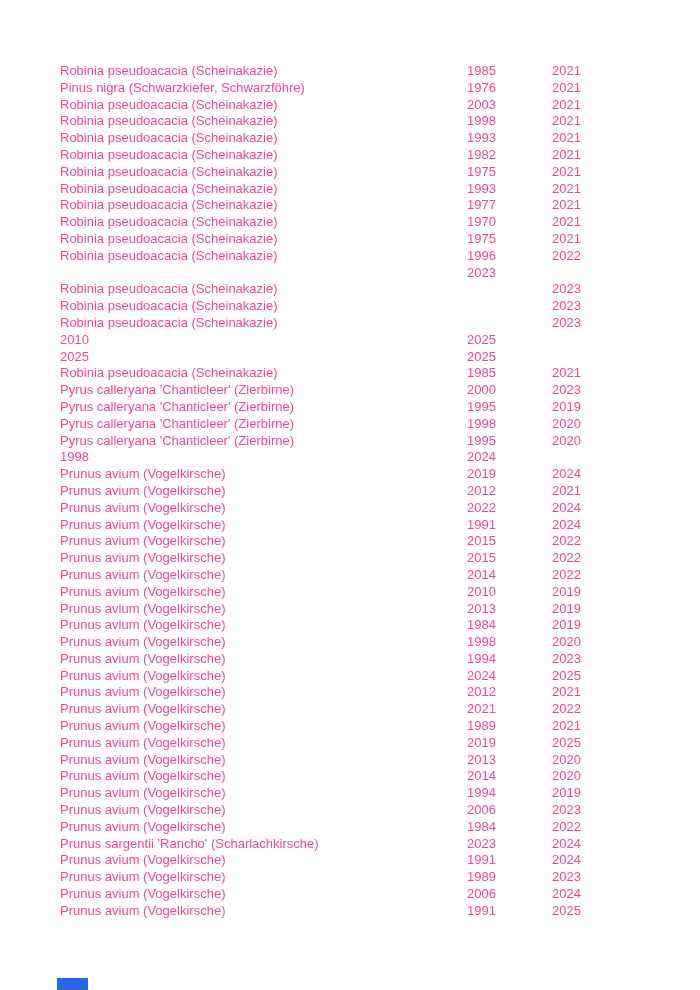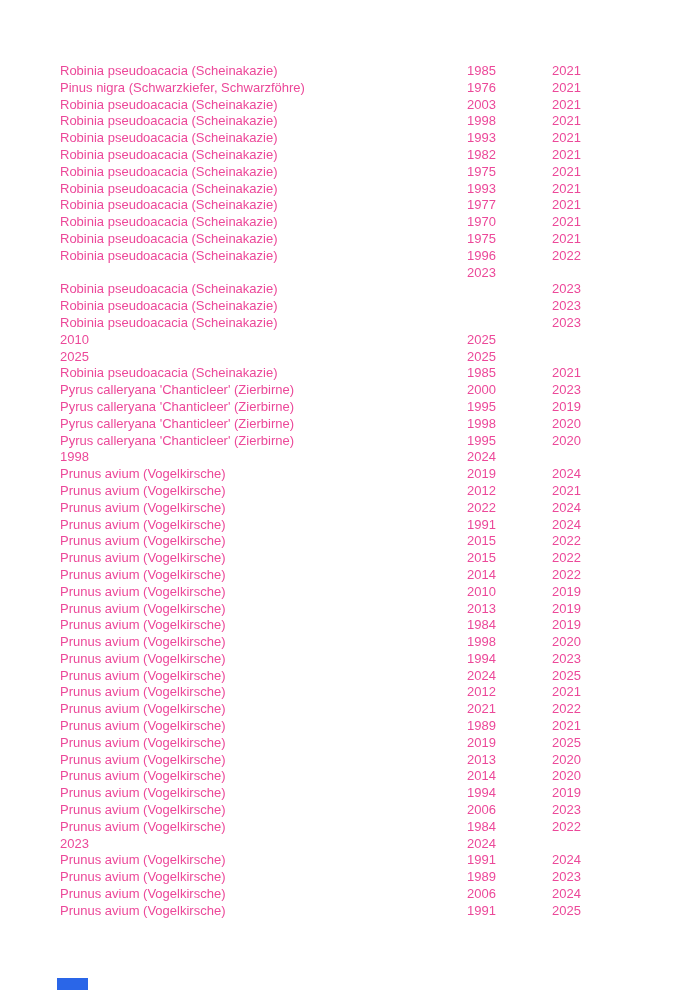--- a/index.html
+++ b/index.html
@@ -315,20 +315,21 @@
     <span class="cell">2023</span>
   </div>
 
   <div class="row">
     <span class="cell">Prunus avium (Vogelkirsche)</span>
     <span class="cell">1984</span>
     <span class="cell">2022</span>
   </div>
 
   <div class="row">
+    <span class="cell">Prunus sargentii 'Rancho' (Scharlachkirsche)</span>
     <span class="cell">2023</span>
     <span class="cell">2024</span>
   </div>
 
   <div class="row">
     <span class="cell">Prunus avium (Vogelkirsche)</span>
     <span class="cell">1991</span>
     <span class="cell">2024</span>
   </div>
 

